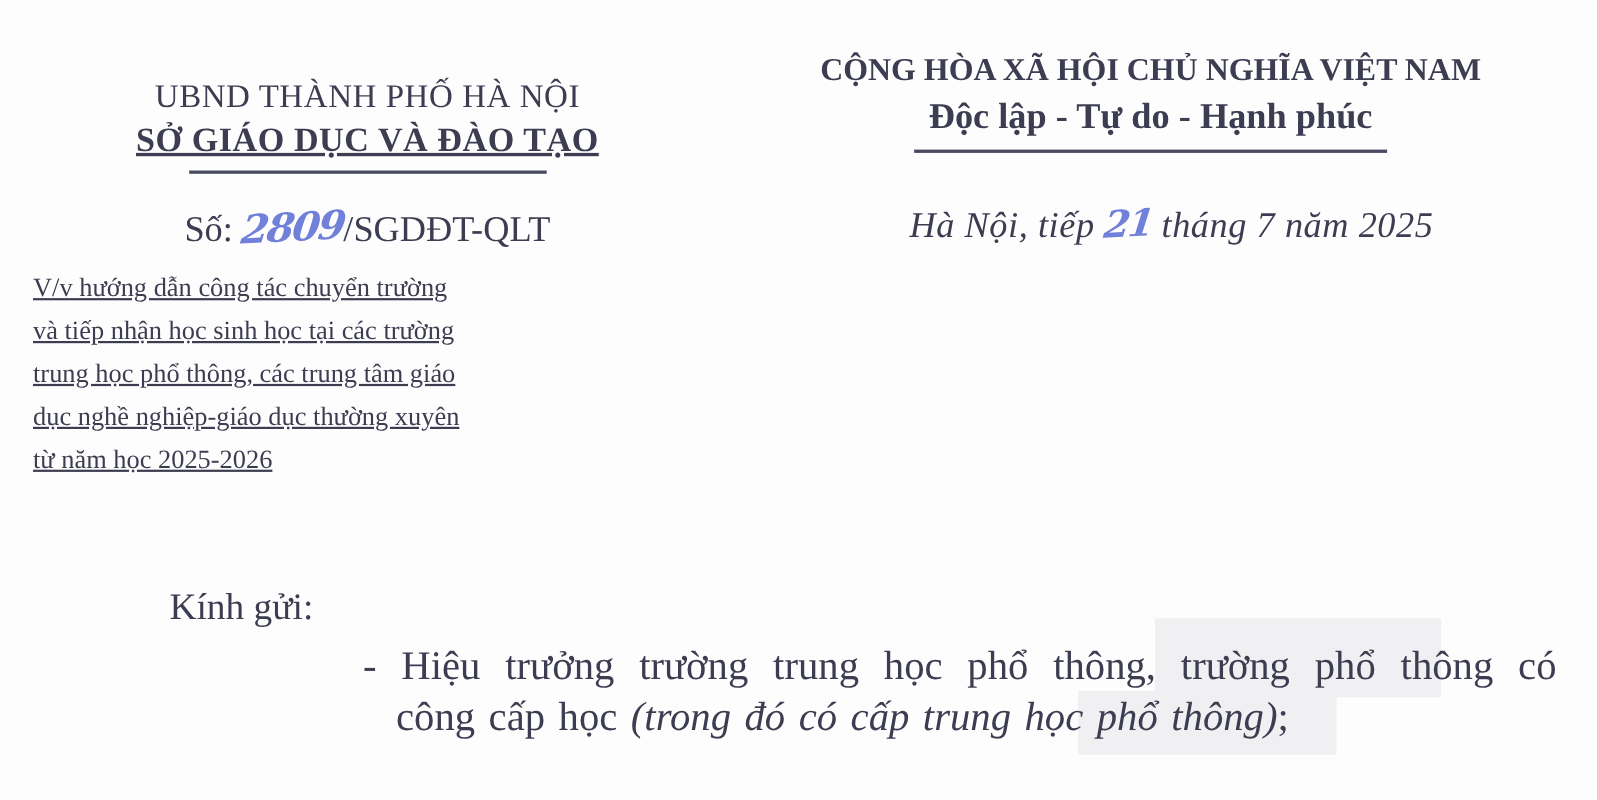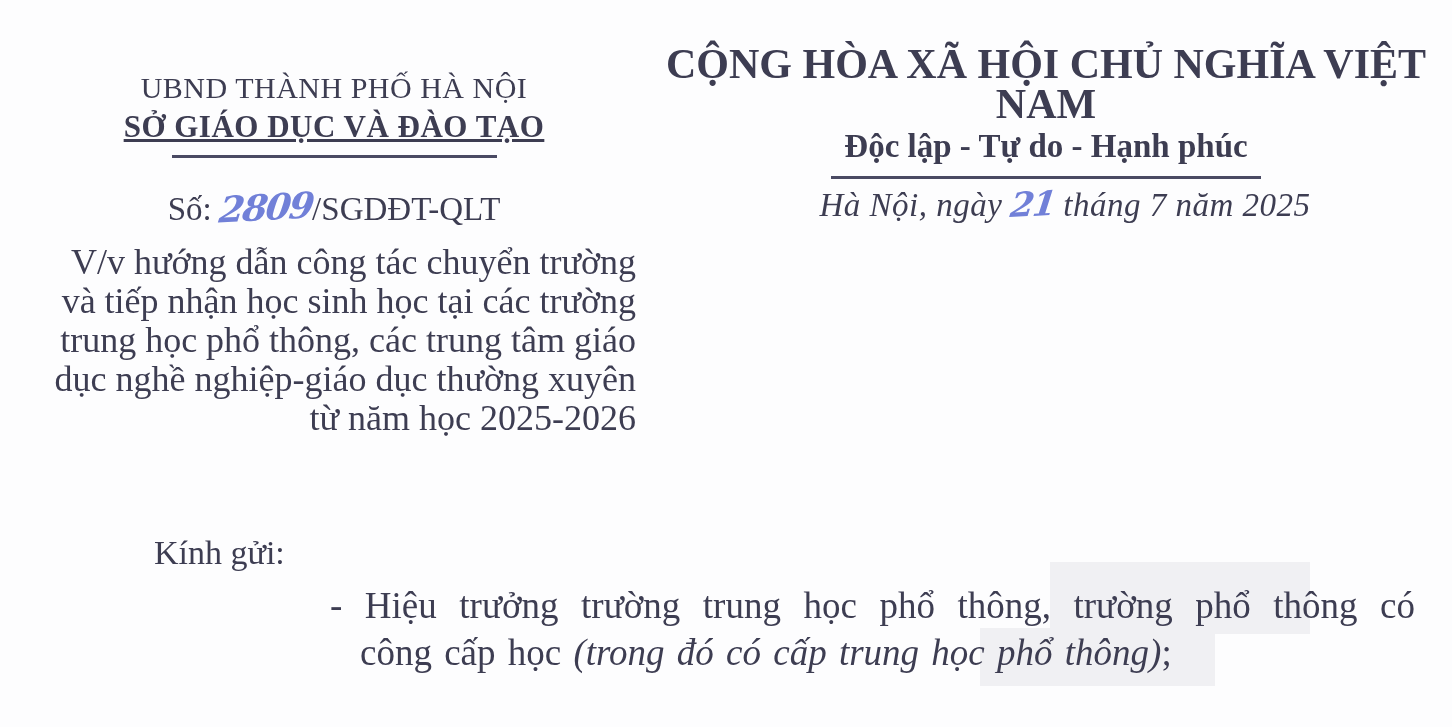--- a/index.html
+++ b/index.html
@@ -28,21 +28,21 @@
   .org-line1 { font-size: 30px; line-height: 38px; letter-spacing: 0.5px; }
   .org-line2 { font-size: 31px; line-height: 40px; font-weight: bold; letter-spacing: 0.5px; text-decoration: underline; }
   .rule {
     height: 3px; background: #4a4a63; border: 0; margin: 8px auto 0 auto;
   }
   .rule-left  { width: 325px; }
   .rule-right { width: 430px; }
 
   
   .right-col { left: 650px; top: 44px; width: 792px; text-align: center; }
-  .nat-line1 { font-size: 42px; line-height: 40px; font-weight: bold; }
+  .nat-line1 { font-size: 29px; line-height: 40px; font-weight: bold; }
   .nat-line2 { font-size: 33px; line-height: 44px; font-weight: bold; }
 
   
   .ref-line { left: 38px; top: 186px; width: 592px; text-align: center; font-size: 33px; }
 
   
   .handwriting {
     display: inline-block;
     color: #7180d8;
     font-family: "DejaVu Serif", serif;
@@ -55,22 +55,22 @@
   .handwriting-day { font-size: 34px; }
 
   
   .date-line {
     left: 680px; top: 184px; width: 770px; text-align: center;
     font-style: italic; font-size: 33px; letter-spacing: 0.5px;
   }
 
   
   .subject {
-    left: 30px; top: 243px; width: 606px; text-align: right;
-    font-size: 36px; line-height: 39px;
+    left: 30px; top: 243px; width: 606px; text-align: left;
+    font-size: 24px; line-height: 39px; text-decoration: underline;
   }
 
   
   .salutation { left: 154px; top: 534px; font-size: 34px; }
   .recipients { left: 330px; top: 582px; width: 1110px; font-size: 37px; line-height: 47px; }
   .recip-line1 { width: 1085px; text-align: justify; text-align-last: justify; }
   .recip-line2 { margin-left: 30px; word-spacing: 3px; }
   .recip-line2 .ital { font-style: italic; }
   .recip-line3 { margin-left: -30px; word-spacing: 5px; }
 </style>
@@ -92,21 +92,21 @@
     <div class="nat-line1">CỘNG HÒA XÃ HỘI CHỦ NGHĨA VIỆT NAM</div>
     <div class="nat-line2">Độc lập - Tự do - Hạnh phúc</div>
     <div class="rule rule-right"></div>
   </div>
 
   <div class="layer ref-line">
     <span>Số: </span><span class="handwriting">2809</span><span>/SGDĐT-QLT</span>
   </div>
 
   <div class="layer date-line">
-    <span>Hà Nội, ngày </span><span class="handwriting handwriting-day">21</span><span> tháng 7 năm 2025</span>
+    <span>Hà Nội, tiếp </span><span class="handwriting handwriting-day">21</span><span> tháng 7 năm 2025</span>
   </div>
 
   <div class="layer subject">
     <div>V/v hướng dẫn công tác chuyển trường</div>
     <div>và tiếp nhận học sinh học tại các trường</div>
     <div>trung học phổ thông, các trung tâm giáo</div>
     <div>dục nghề nghiệp-giáo dục thường xuyên</div>
     <div>từ năm học 2025-2026</div>
   </div>
 

